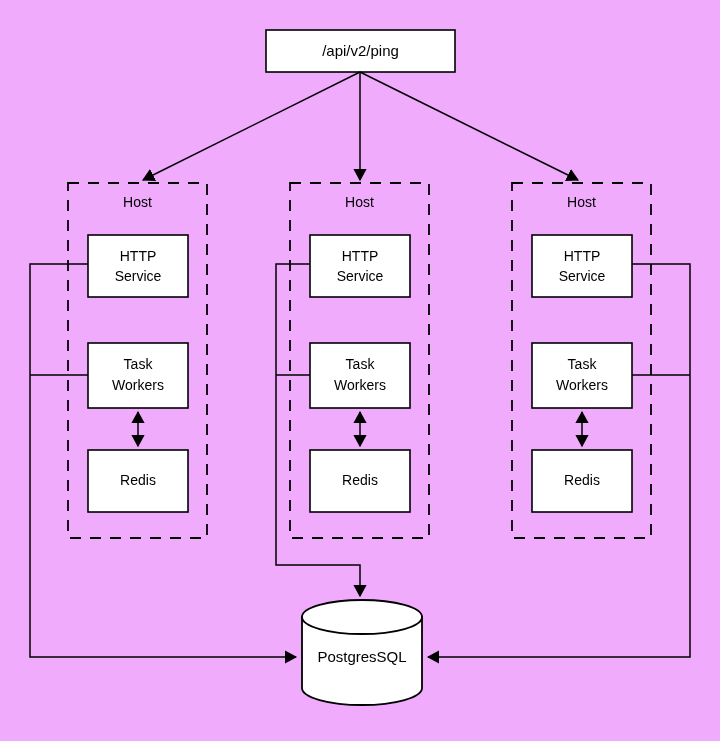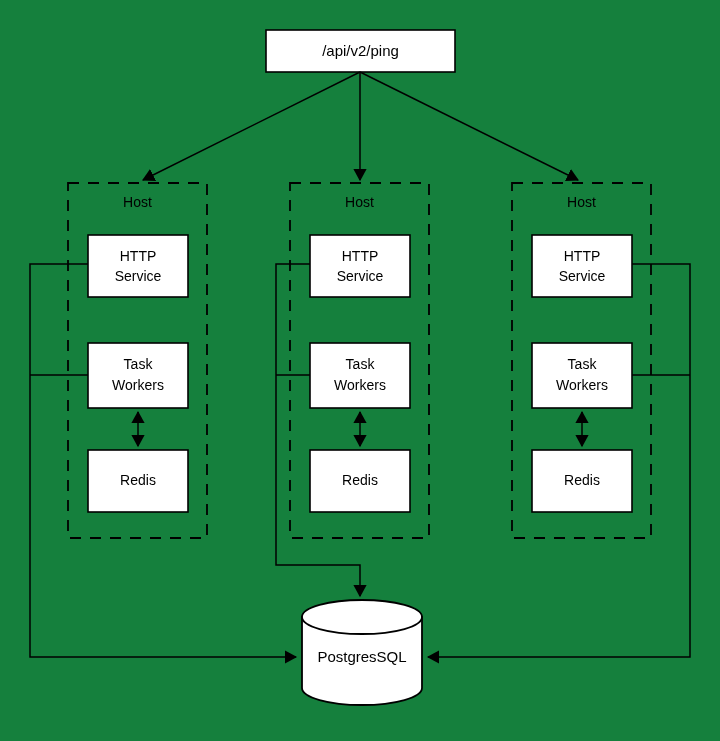--- a/index.html
+++ b/index.html
@@ -8,21 +8,21 @@
     padding: 0;
     background: #ffffff;
   }
   body {
     font-family: "Liberation Sans", sans-serif;
   }
   #canvas {
     position: relative;
     width: 720px;
     height: 741px;
-    background: #15803d;
+    background: #f0abfc;
     overflow: hidden;
   }
   #diagram-svg {
     position: absolute;
     left: 0;
     top: 0;
     width: 720px;
     height: 741px;
   }
   .node-label {

